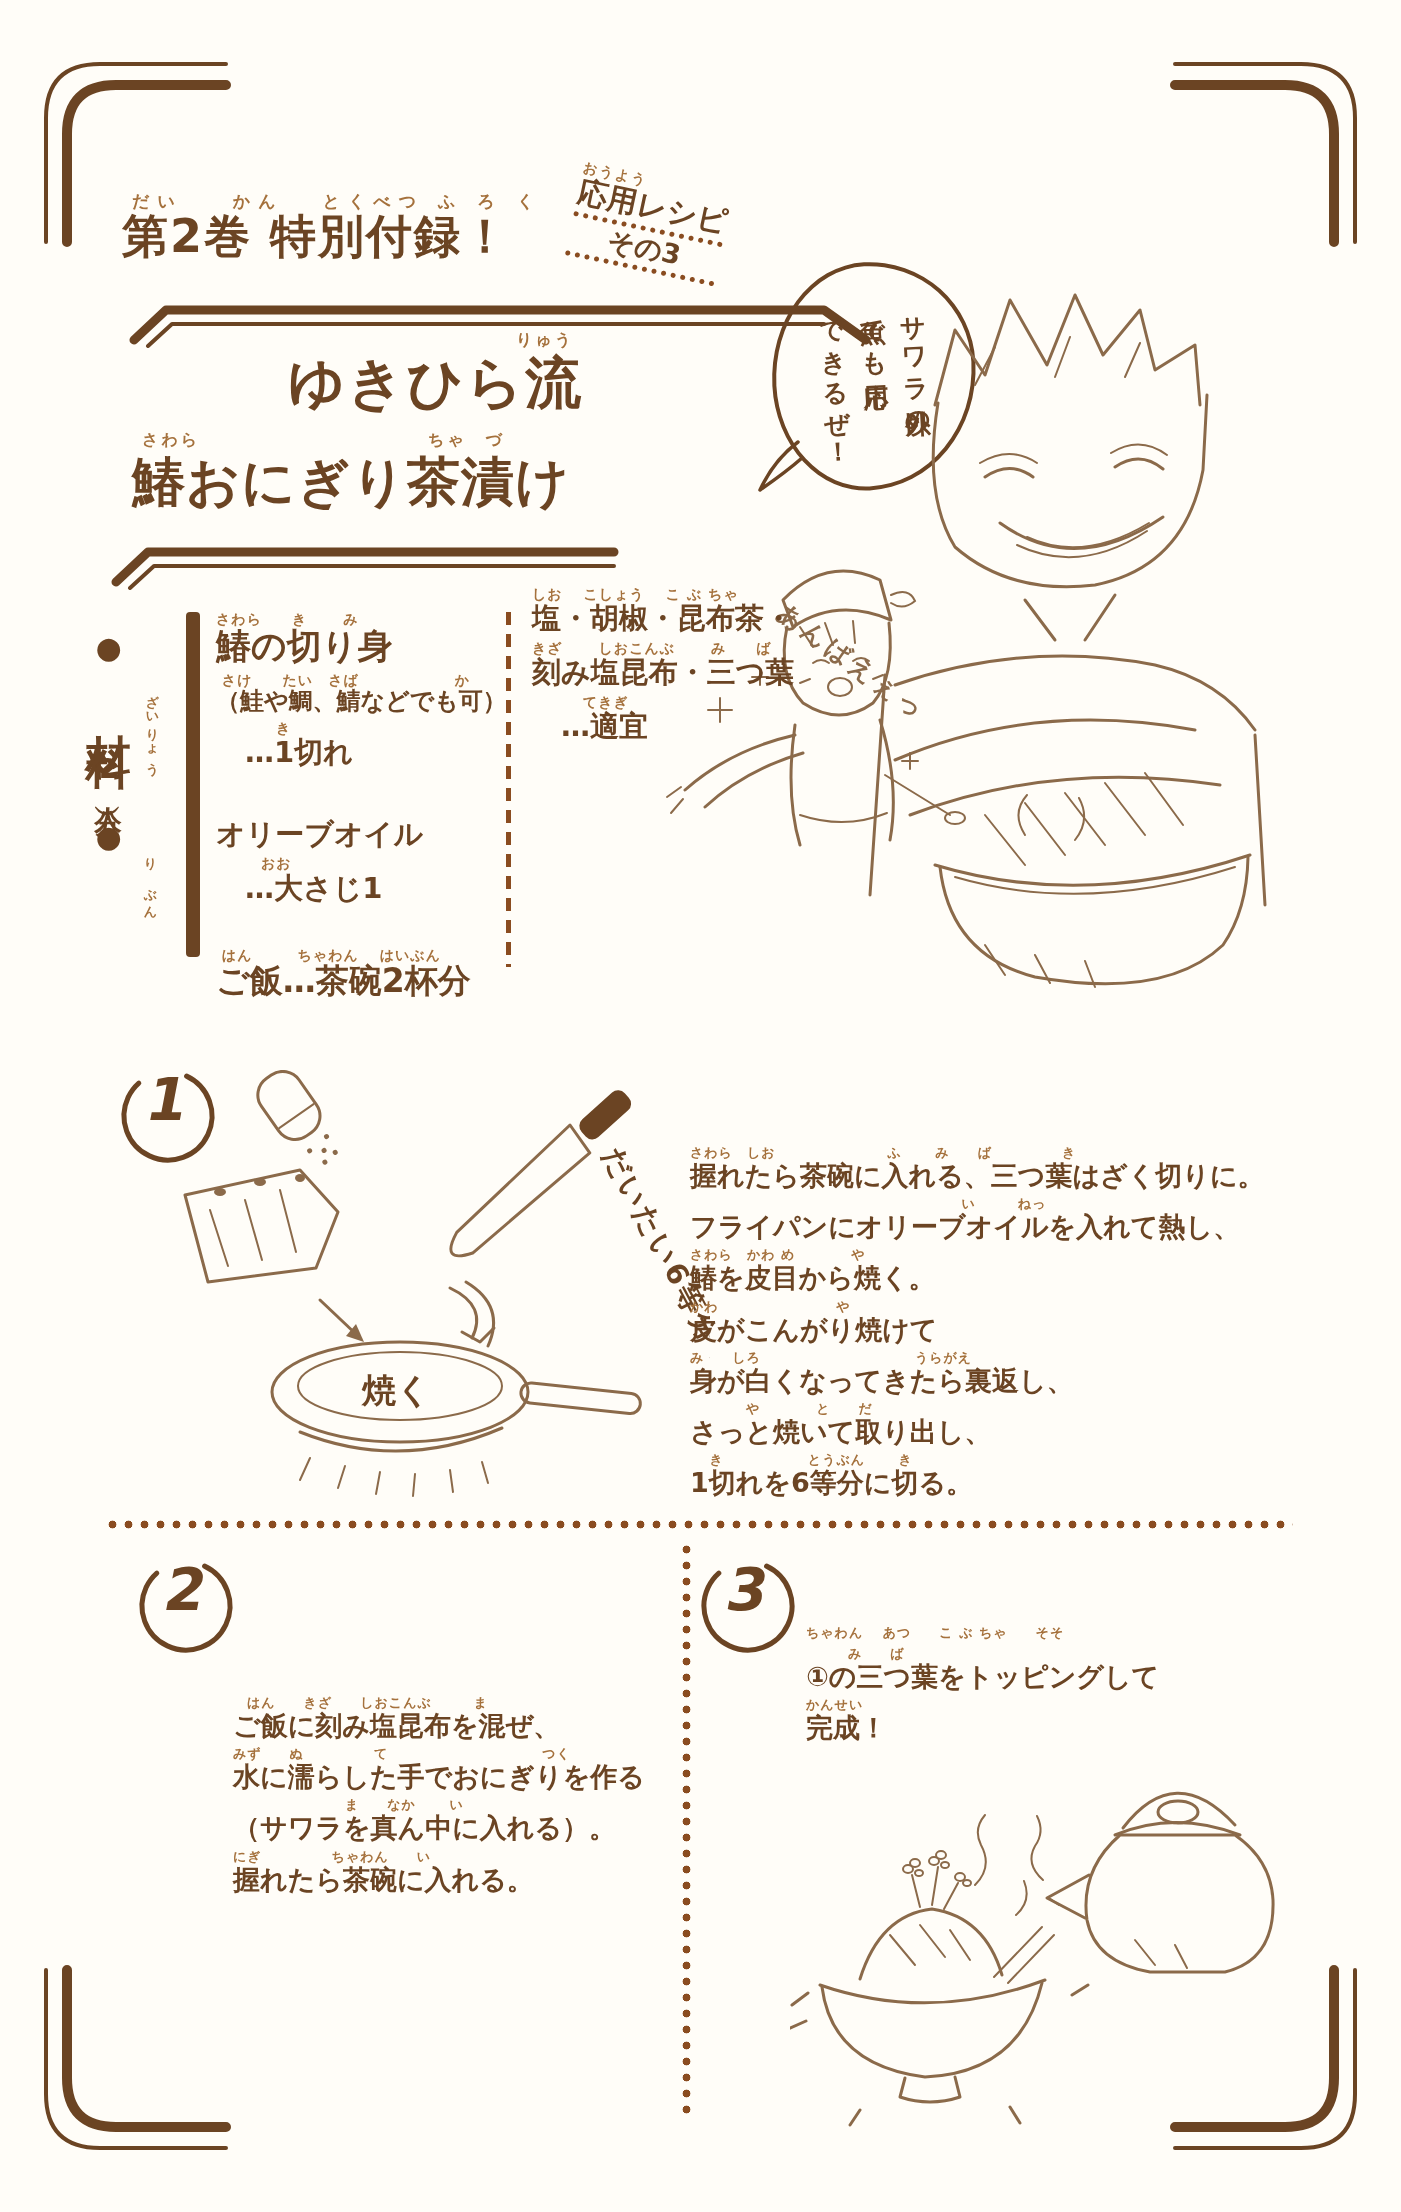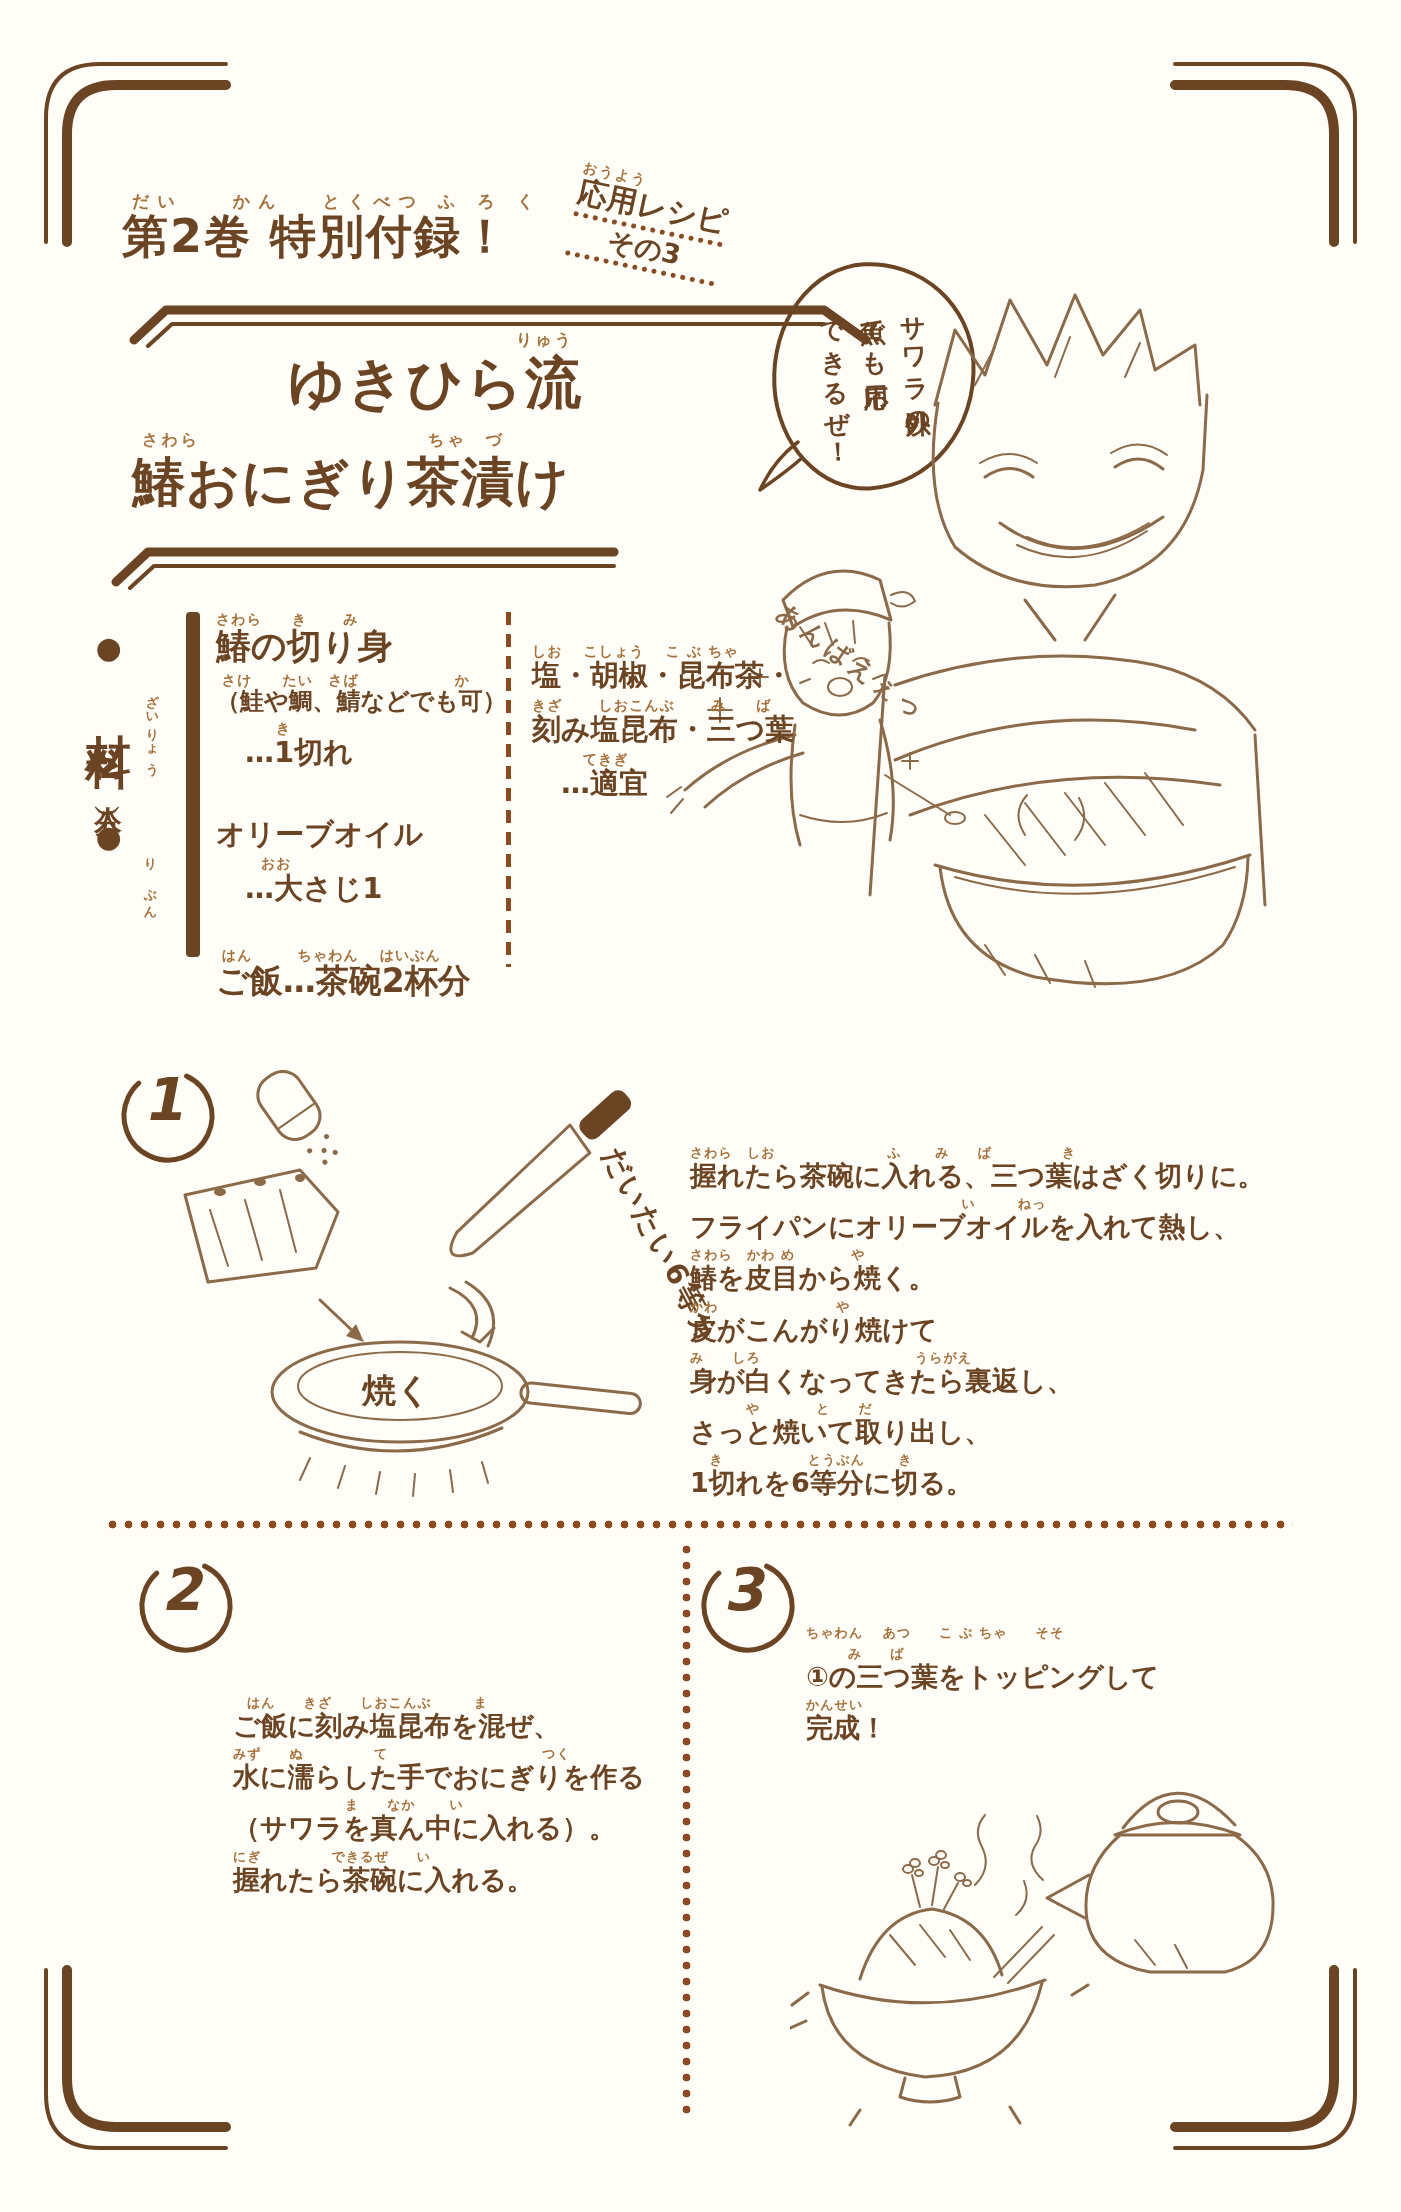--- a/index.html
+++ b/index.html
@@ -210,21 +210,21 @@
         <span class="t ing-amt">　…大さじ1</span>
       </div>
     <div class="line" style="margin-top:44px">
         <span class="f"> はん　　　ちゃわん　 はいぶん</span>
         <span class="t ing-name" style="font-size:33px">ご飯…茶碗2杯分</span>
       </div>
   </div>
 
   <div class="abs dashv" style="left:506px;top:612px;height:355px"></div>
 
-  <div class="abs" style="left:532px;top:644px;width:290px">
+  <div class="abs" style="left:532px;top:587px;width:290px">
     <div class="line">
         <span class="f">しお　 こしょう　 こ ぶ ちゃ</span>
         <span class="t col2-line">塩・胡椒・昆布茶・</span>
       </div>
     <div class="line">
         <span class="f">きざ　　 しおこんぶ　　 み　　ば</span>
         <span class="t col2-line">刻み塩昆布・三つ葉</span>
       </div>
     <div class="line">
         <span class="f">　　　 てきぎ</span>
@@ -326,21 +326,21 @@
       </div>
     <div class="line">
         <span class="f">みず　　ぬ　　　　　て　　　　　　　　　　　つく</span>
         <span class="t">水に濡らした手でおにぎりを作る</span>
       </div>
     <div class="line">
         <span class="f">　　　　　　　　ま　　なか　　 い</span>
         <span class="t">（サワラを真ん中に入れる）。</span>
       </div>
     <div class="line">
-        <span class="f">にぎ　　　　　できるぜ　　い</span>
+        <span class="f">にぎ　　　　　ちゃわん　　い</span>
         <span class="t">握れたら茶碗に入れる。</span>
       </div>
   </div>
 
   <div class="abs step-num" style="left:692px;top:1548px">
     <svg width="112" height="112" viewBox="0 0 112 112">
       <circle cx="56" cy="58" r="44" fill="none" stroke="#6b4423" stroke-width="5" stroke-linecap="round" stroke-dasharray="225 60" transform="rotate(-65 56 58)"></circle>
     </svg>
     <span class="num">3</span>
   </div>

